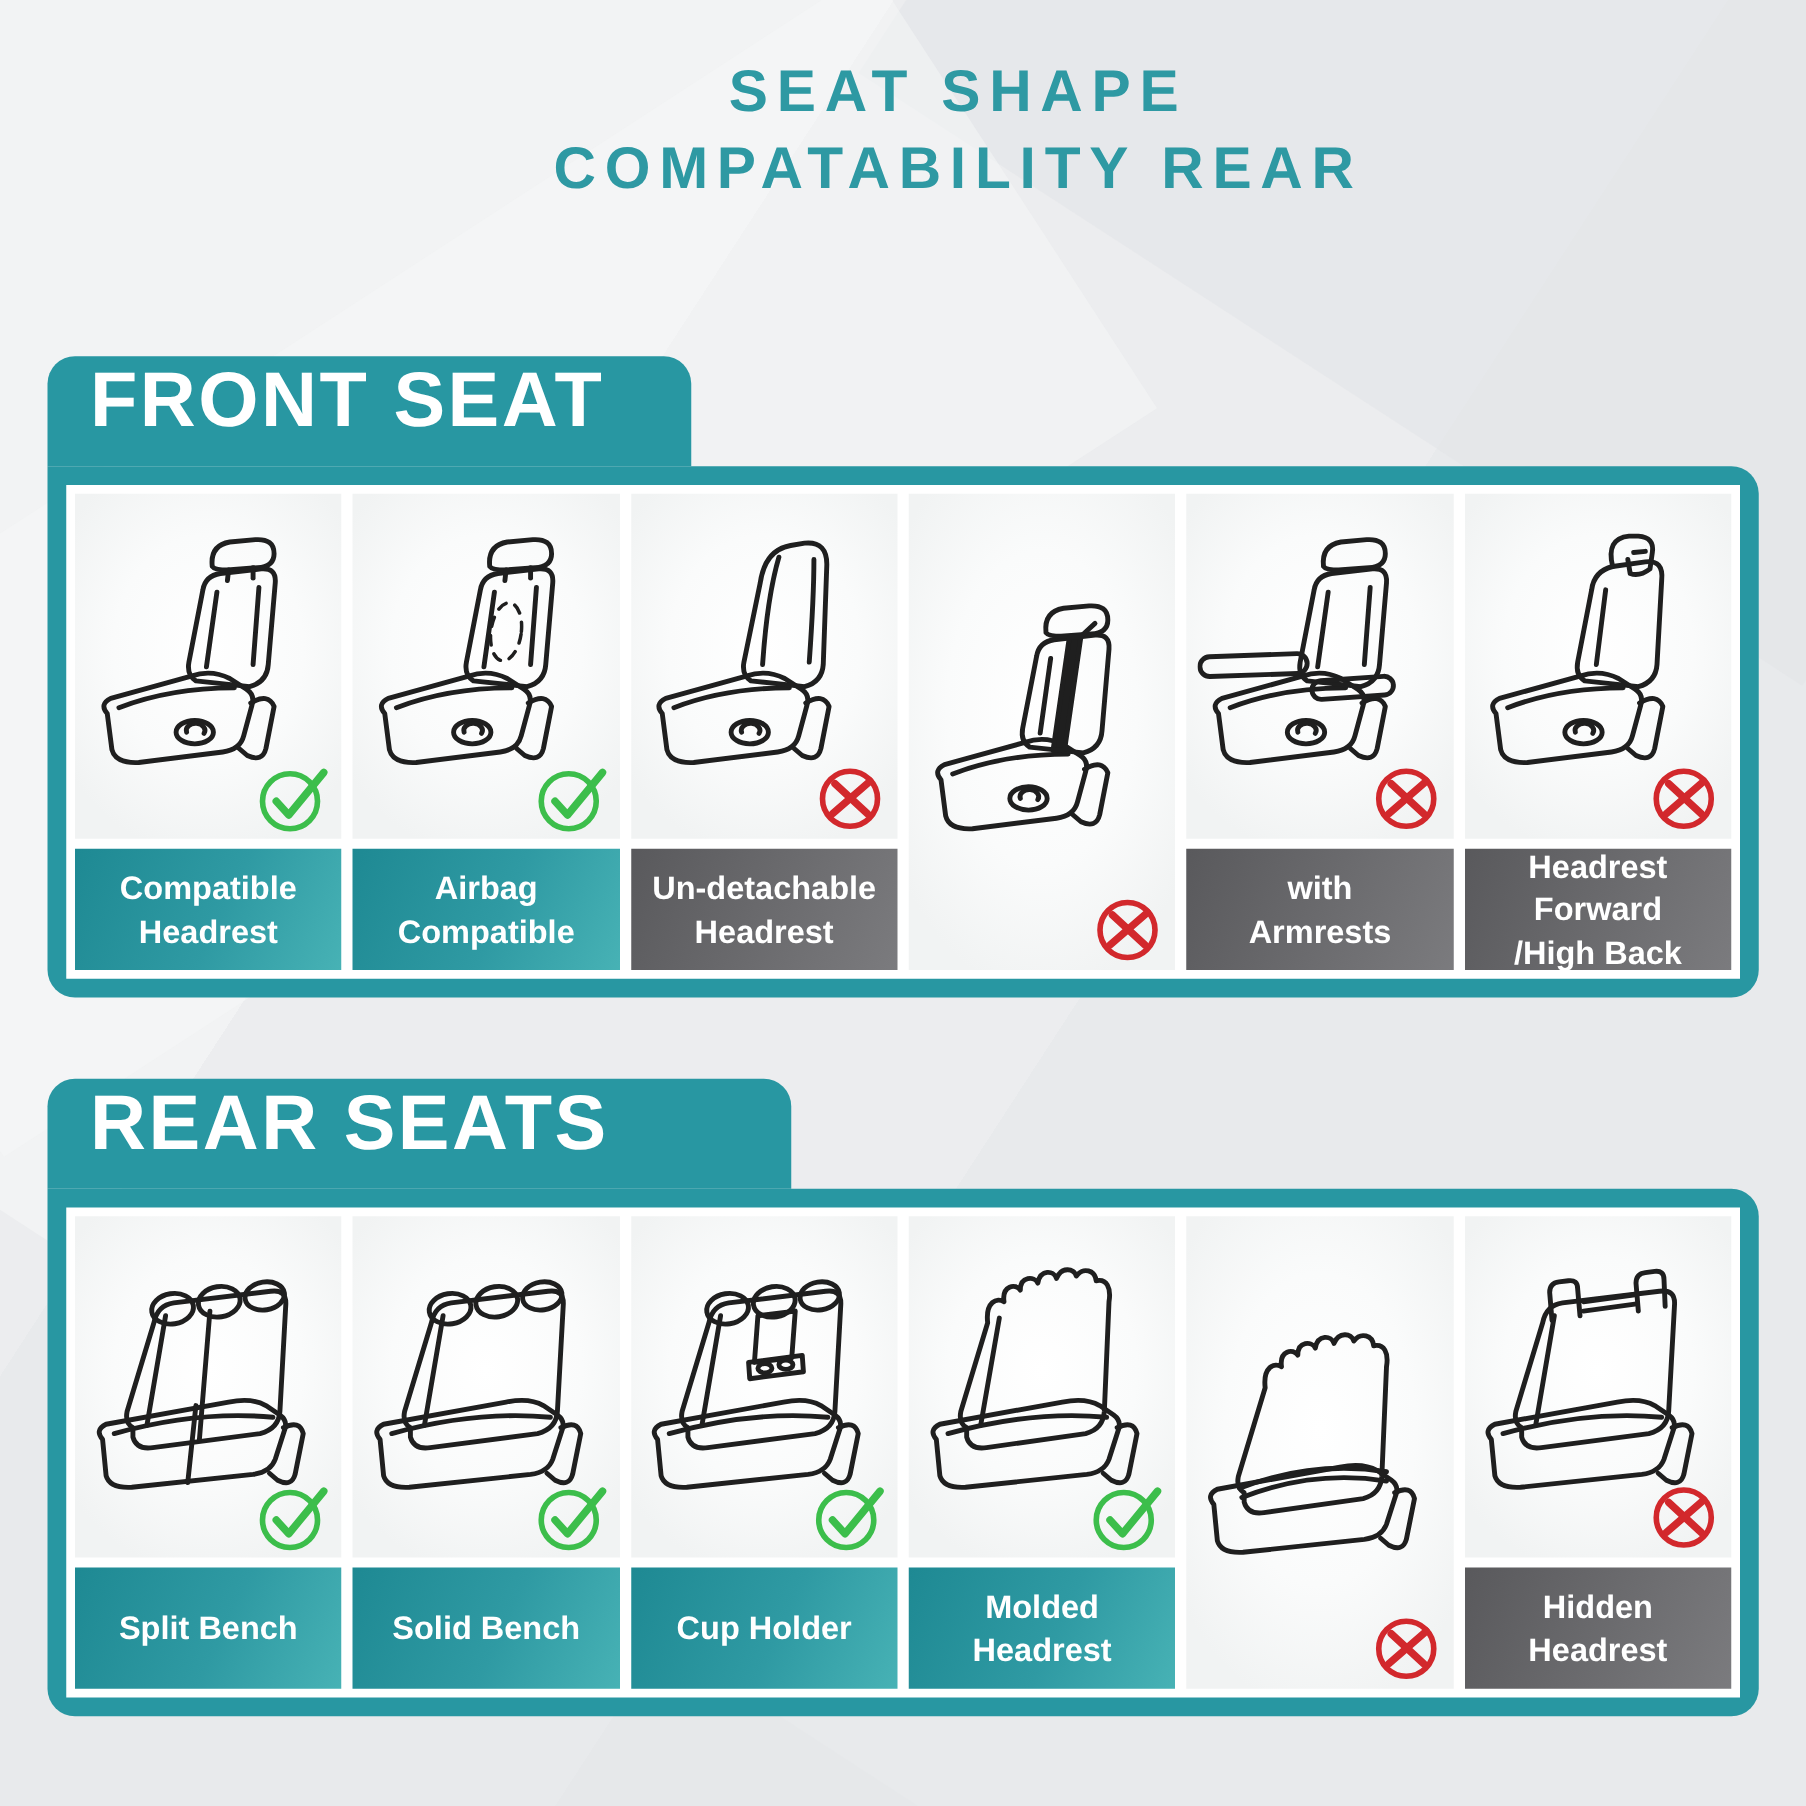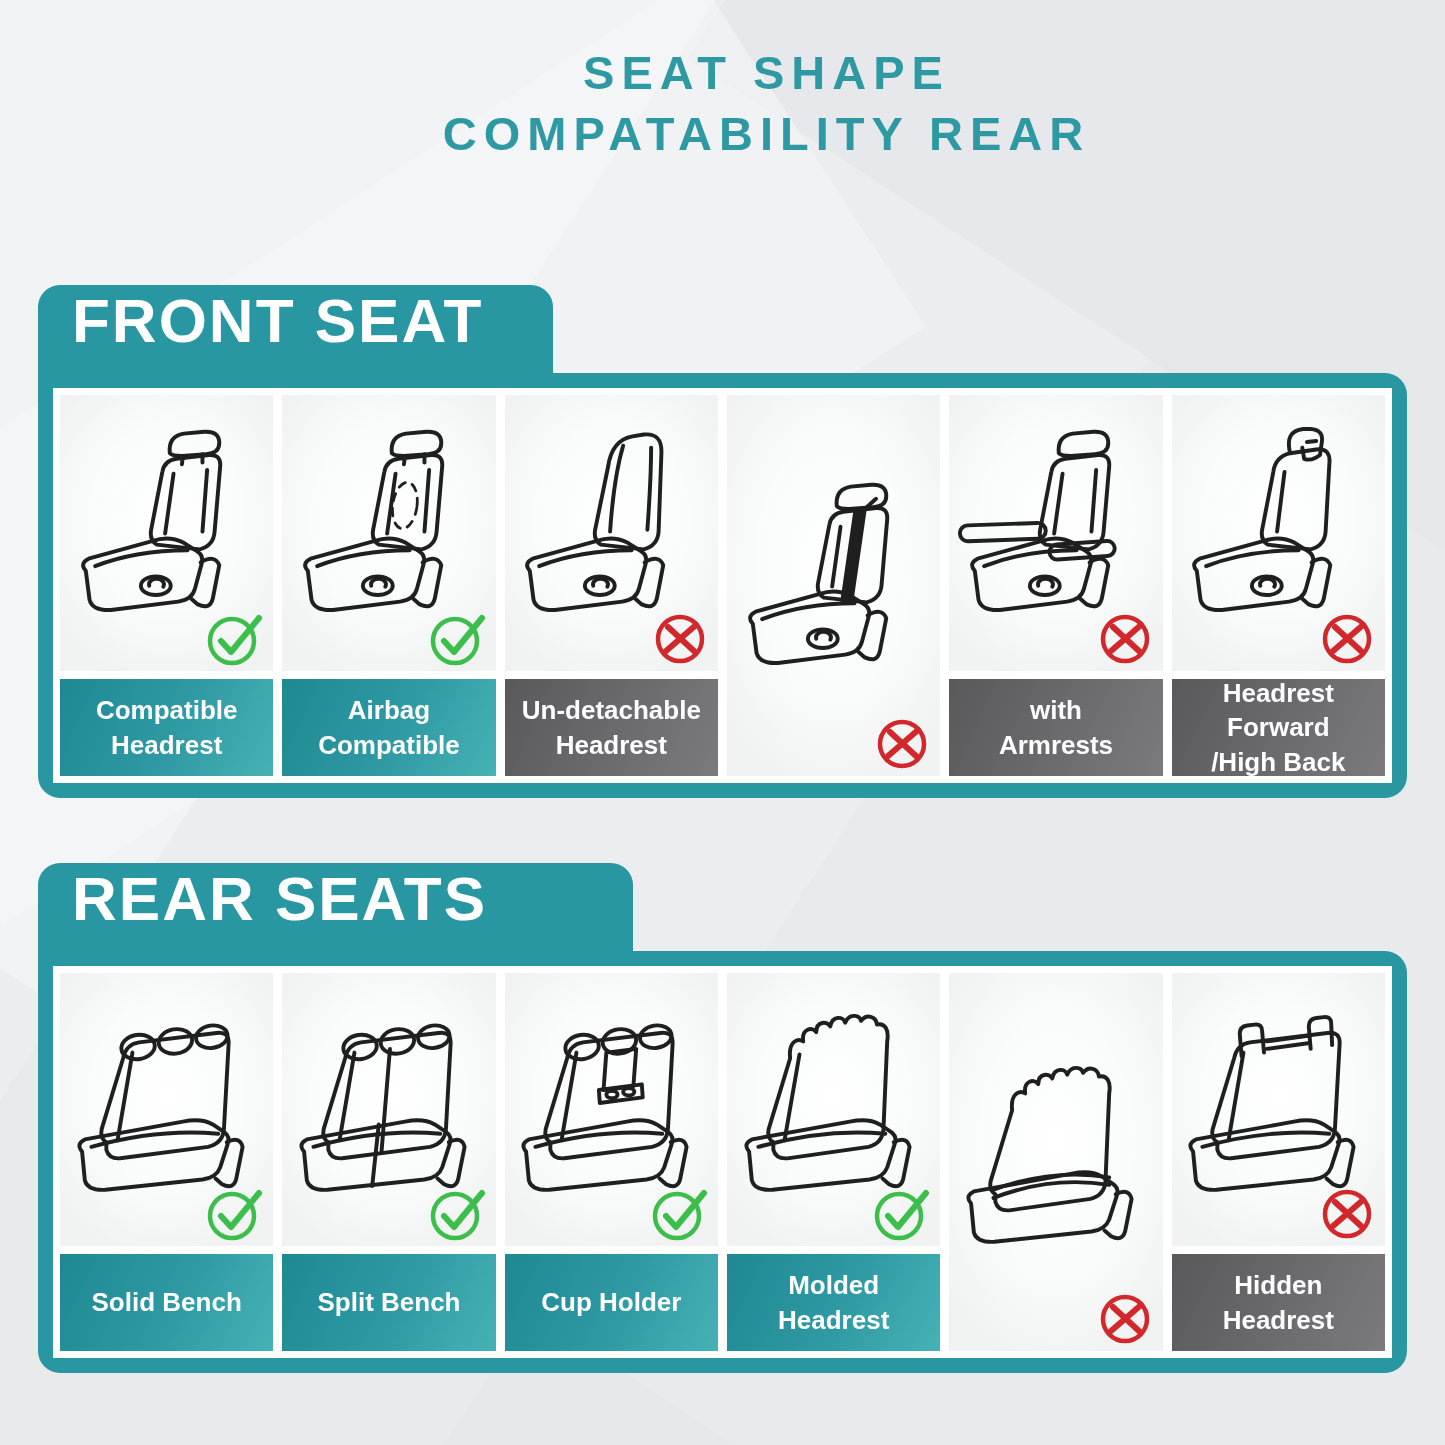--- a/index.html
+++ b/index.html
@@ -248,62 +248,62 @@
   <div class="panel">
     <div class="inner">
       <div class="cols">
 
         <div class="col">
           <div class="art">
             <svg class="seat" viewBox="0 0 210 235">
               <g class="seat-stroke">
                 <path d="M40,152 Q33,148 35,138 L58,62 Q61,47 75,45 L158,35 Q172,33 171,47 L166,138 Q165,153 149,157 L57,169 Q43,171 40,160 Z"></path>
                 <path d="M52,150 L68,56"></path>
-                <ellipse cx="74" cy="50" rx="18" ry="13" transform="rotate(-9 74 50)"></ellipse>
-                <ellipse cx="114" cy="44" rx="18" ry="13" transform="rotate(-9 114 44)"></ellipse>
-                <ellipse cx="153" cy="39" rx="17" ry="12" transform="rotate(-9 153 39)"></ellipse>
-                <path d="M14,162 Q7,154 17,149 L122,130 Q142,126 154,133 L166,141 Q173,146 170,154 L162,179 Q158,190 143,192 L39,203 Q20,204 17,193 Z"></path>
-                <path d="M24,157 Q96,137 160,143"></path>
-                <path d="M169,152 Q183,145 186,157 L179,192 Q176,203 164,197 L157,191"></path>
-              </g>
-            </svg>
-            <svg class="badge" viewBox="0 0 64 64">
-              <circle class="ring-g" cx="27" cy="36" r="22"></circle>
-                <path class="tick" d="M16,36 L26,47 L54,13"></path>
-            </svg>
-          </div>
-          <div class="lbl ok">
-            <div>Solid Bench</div>
-            <div></div>
-          </div>
-        </div>
-
-        <div class="col">
-          <div class="art">
-            <svg class="seat" viewBox="0 0 210 235">
-              <g class="seat-stroke">
-                <path d="M40,152 Q33,148 35,138 L58,62 Q61,47 75,45 L158,35 Q172,33 171,47 L166,138 Q165,153 149,157 L57,169 Q43,171 40,160 Z"></path>
-                <path d="M52,150 L68,56"></path>
                 <path d="M106,52 L97,162"></path>
                 <ellipse cx="74" cy="50" rx="18" ry="13" transform="rotate(-9 74 50)"></ellipse>
                 <ellipse cx="114" cy="44" rx="18" ry="13" transform="rotate(-9 114 44)"></ellipse>
                 <ellipse cx="153" cy="39" rx="17" ry="12" transform="rotate(-9 153 39)"></ellipse>
                 <path d="M14,162 Q7,154 17,149 L122,130 Q142,126 154,133 L166,141 Q173,146 170,154 L162,179 Q158,190 143,192 L39,203 Q20,204 17,193 Z"></path>
                 <path d="M24,157 Q96,137 160,143"></path>
                 <path d="M94,133 L87,199"></path>
                 <path d="M169,152 Q183,145 186,157 L179,192 Q176,203 164,197 L157,191"></path>
               </g>
             </svg>
             <svg class="badge" viewBox="0 0 64 64">
               <circle class="ring-g" cx="27" cy="36" r="22"></circle>
                 <path class="tick" d="M16,36 L26,47 L54,13"></path>
             </svg>
           </div>
           <div class="lbl ok">
             <div>Split Bench</div>
+            <div></div>
+          </div>
+        </div>
+
+        <div class="col">
+          <div class="art">
+            <svg class="seat" viewBox="0 0 210 235">
+              <g class="seat-stroke">
+                <path d="M40,152 Q33,148 35,138 L58,62 Q61,47 75,45 L158,35 Q172,33 171,47 L166,138 Q165,153 149,157 L57,169 Q43,171 40,160 Z"></path>
+                <path d="M52,150 L68,56"></path>
+                <ellipse cx="74" cy="50" rx="18" ry="13" transform="rotate(-9 74 50)"></ellipse>
+                <ellipse cx="114" cy="44" rx="18" ry="13" transform="rotate(-9 114 44)"></ellipse>
+                <ellipse cx="153" cy="39" rx="17" ry="12" transform="rotate(-9 153 39)"></ellipse>
+                <path d="M14,162 Q7,154 17,149 L122,130 Q142,126 154,133 L166,141 Q173,146 170,154 L162,179 Q158,190 143,192 L39,203 Q20,204 17,193 Z"></path>
+                <path d="M24,157 Q96,137 160,143"></path>
+                <path d="M169,152 Q183,145 186,157 L179,192 Q176,203 164,197 L157,191"></path>
+              </g>
+            </svg>
+            <svg class="badge" viewBox="0 0 64 64">
+              <circle class="ring-g" cx="27" cy="36" r="22"></circle>
+                <path class="tick" d="M16,36 L26,47 L54,13"></path>
+            </svg>
+          </div>
+          <div class="lbl ok">
+            <div>Solid Bench</div>
             <div></div>
           </div>
         </div>
 
         <div class="col">
           <div class="art">
             <svg class="seat" viewBox="0 0 210 235">
               <g class="seat-stroke">
                 <path d="M40,152 Q33,148 35,138 L58,62 Q61,47 75,45 L158,35 Q172,33 171,47 L166,138 Q165,153 149,157 L57,169 Q43,171 40,160 Z"></path>
                 <path d="M52,150 L68,56"></path>

